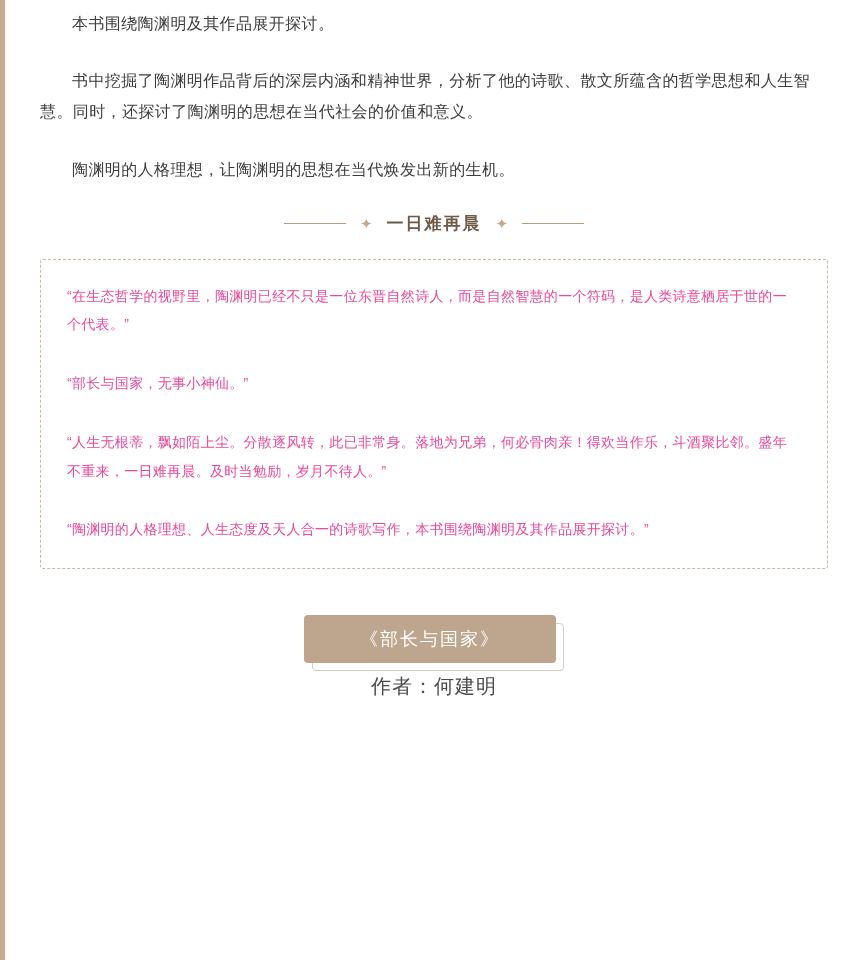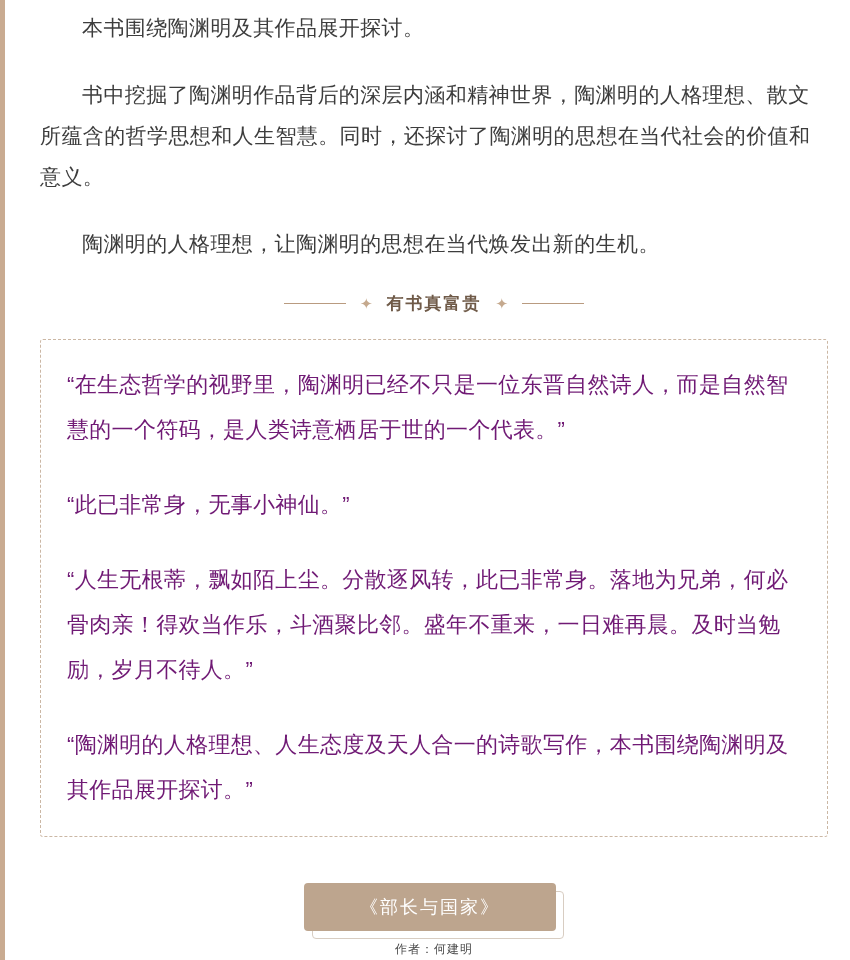--- a/index.html
+++ b/index.html
@@ -22,21 +22,21 @@
     bottom: 0;
     width: 5px;
     background: #c9ab91;
   }
   .page {
     padding: 0 22px 0 40px;
     box-sizing: border-box;
     width: 850px;
   }
   .para {
-    font-size: 21px;
+    font-size: 16px;
     line-height: 1.95;
     color: #3d3d3d;
     text-indent: 2em;
     margin: 0 0 26px 0;
     letter-spacing: 0.4px;
   }
   .para.first {
     margin-top: 8px;
   }
   .para.tight {
@@ -71,23 +71,23 @@
 
   
   .quote-box {
     border: 1px dashed #cbb7a4;
     border-radius: 3px;
     padding: 22px 26px 20px 26px;
     margin: 8px 0 40px 0;
     box-sizing: border-box;
   }
   .quote {
-    font-size: 22px;
+    font-size: 14px;
     line-height: 2.05;
-    color: #701a75;
+    color: #ec4899;
     margin: 0 0 30px 0;
     letter-spacing: 0.3px;
   }
   .quote:last-child {
     margin-bottom: 4px;
   }
 
   
   .book-block {
     margin-top: 46px;
@@ -121,47 +121,47 @@
     color: #ffffff;
     font-size: 18px;
     letter-spacing: 2px;
     display: flex;
     align-items: center;
     justify-content: center;
     box-sizing: border-box;
   }
   .book-author {
     margin-top: 18px;
-    font-size: 12px;
+    font-size: 20px;
     color: #4a4a4a;
     letter-spacing: 1px;
   }
 </style>
 </head>
 <body>
 
 <div class="left-rail"></div>
 
 <div class="page">
 
   <p class="para first">本书围绕陶渊明及其作品展开探讨。</p>
-  <p class="para">书中挖掘了陶渊明作品背后的深层内涵和精神世界，陶渊明的人格理想、散文所蕴含的哲学思想和人生智慧。同时，还探讨了陶渊明的思想在当代社会的价值和意义。</p>
+  <p class="para">书中挖掘了陶渊明作品背后的深层内涵和精神世界，分析了他的诗歌、散文所蕴含的哲学思想和人生智慧。同时，还探讨了陶渊明的思想在当代社会的价值和意义。</p>
   <p class="para tight">陶渊明的人格理想，让陶渊明的思想在当代焕发出新的生机。</p>
 
   <div class="section-divider">
     <span class="divider-line"></span>
     <span class="divider-diamond">✦</span>
-    <span class="divider-title">有书真富贵</span>
+    <span class="divider-title">一日难再晨</span>
     <span class="divider-diamond">✦</span>
     <span class="divider-line"></span>
   </div>
 
   <div class="quote-box">
     <p class="quote">“在生态哲学的视野里，陶渊明已经不只是一位东晋自然诗人，而是自然智慧的一个符码，是人类诗意栖居于世的一个代表。”</p>
-    <p class="quote">“此已非常身，无事小神仙。”</p>
+    <p class="quote">“部长与国家，无事小神仙。”</p>
     <p class="quote">“人生无根蒂，飘如陌上尘。分散逐风转，此已非常身。落地为兄弟，何必骨肉亲！得欢当作乐，斗酒聚比邻。盛年不重来，一日难再晨。及时当勉励，岁月不待人。”</p>
     <p class="quote">“陶渊明的人格理想、人生态度及天人合一的诗歌写作，本书围绕陶渊明及其作品展开探讨。”</p>
   </div>
 
   <div class="book-block">
     <div class="book-title-wrap">
       <div class="book-title-shadow"></div>
       <div class="book-title">《部长与国家》</div>
     </div>
     <div class="book-author">作者：何建明</div>

